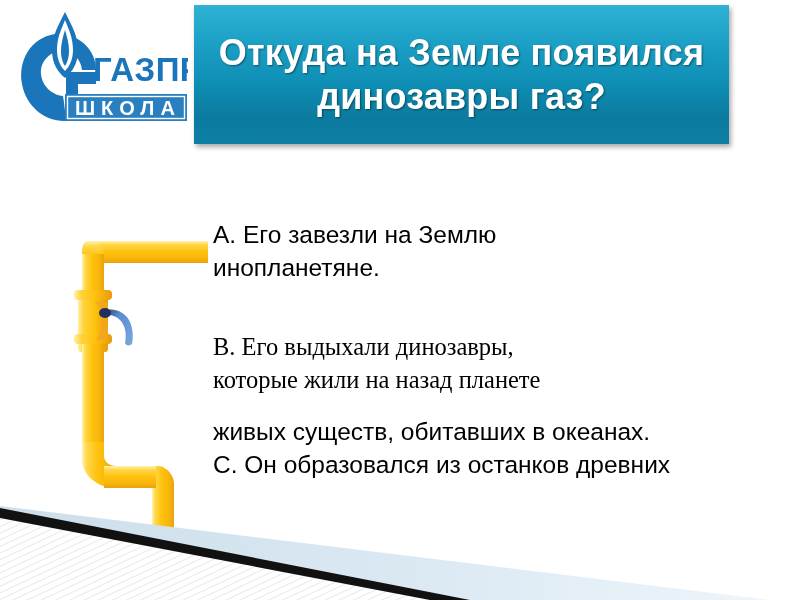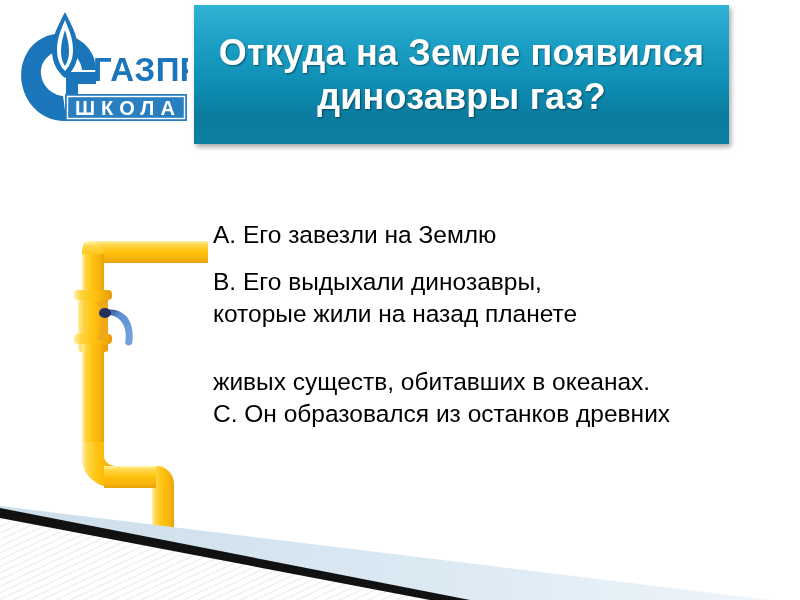--- a/index.html
+++ b/index.html
@@ -76,22 +76,22 @@
     width: 575px;
     color: #000000;
     font-size: 24.5px;
     line-height: 1.33;
   }
   .answer {
     margin: 0 0 24px 0;
   }
   .answer:last-child { margin-bottom: 0; }
   .answer .aline { display: block; white-space: pre; }
-  #answer-a { margin-bottom: 14px; }
-  #answer-b { margin-bottom: 35px; }
+  #answer-a { margin-bottom: 47px; }
+  #answer-b { margin-bottom: 20px; font-family: Liberation Serif, serif; }
 
   
   #bottom-deco {
     position: absolute;
     left: 0;
     top: 440px;
     width: 800px;
     height: 160px;
     pointer-events: none;
   }
@@ -186,20 +186,21 @@
       <rect x="44" y="256" width="60" height="22" fill="url(#pipeHorz)"></rect>
 
       <path d="M96 256 C106 256 114 264 114 274 L114 330 L92 330 L92 278 L96 278 Z" fill="url(#pipeVert)"></path>
     </svg>
   </div>
 
   <div id="answers">
 
     <div class="answer" id="answer-a">
       <span class="aline">A. Его завезли на Землю</span>
+      <span class="aline">инопланетяне.</span>
     </div>
 
     <div class="answer" id="answer-b">
       <span class="aline">B. Его выдыхали динозавры,</span>
       <span class="aline">которые жили на назад планете</span>
     </div>
 
     <div class="answer" id="answer-c">
       <span class="aline">живых существ, обитавших в океанах.</span>
       <span class="aline">C. Он образовался из останков древних</span>

